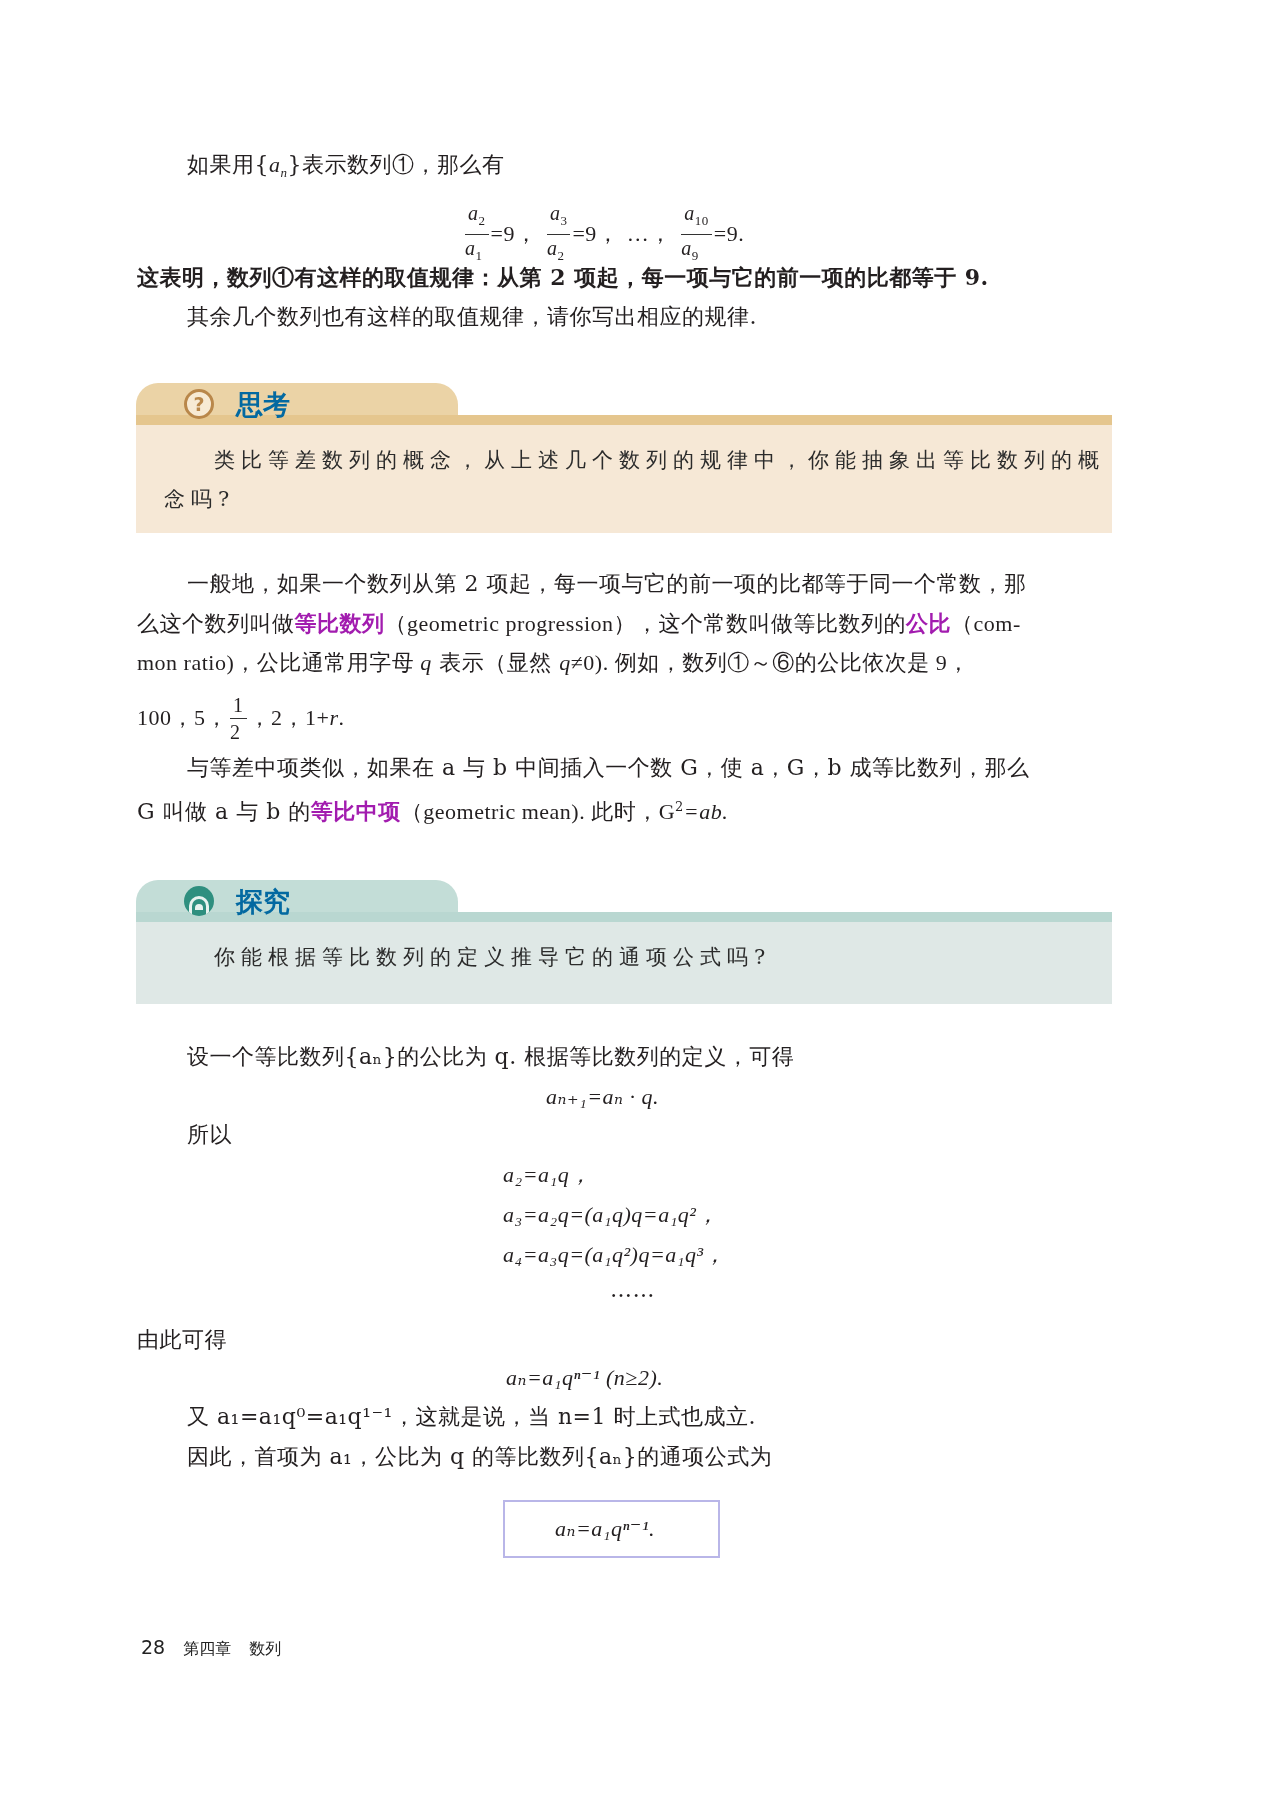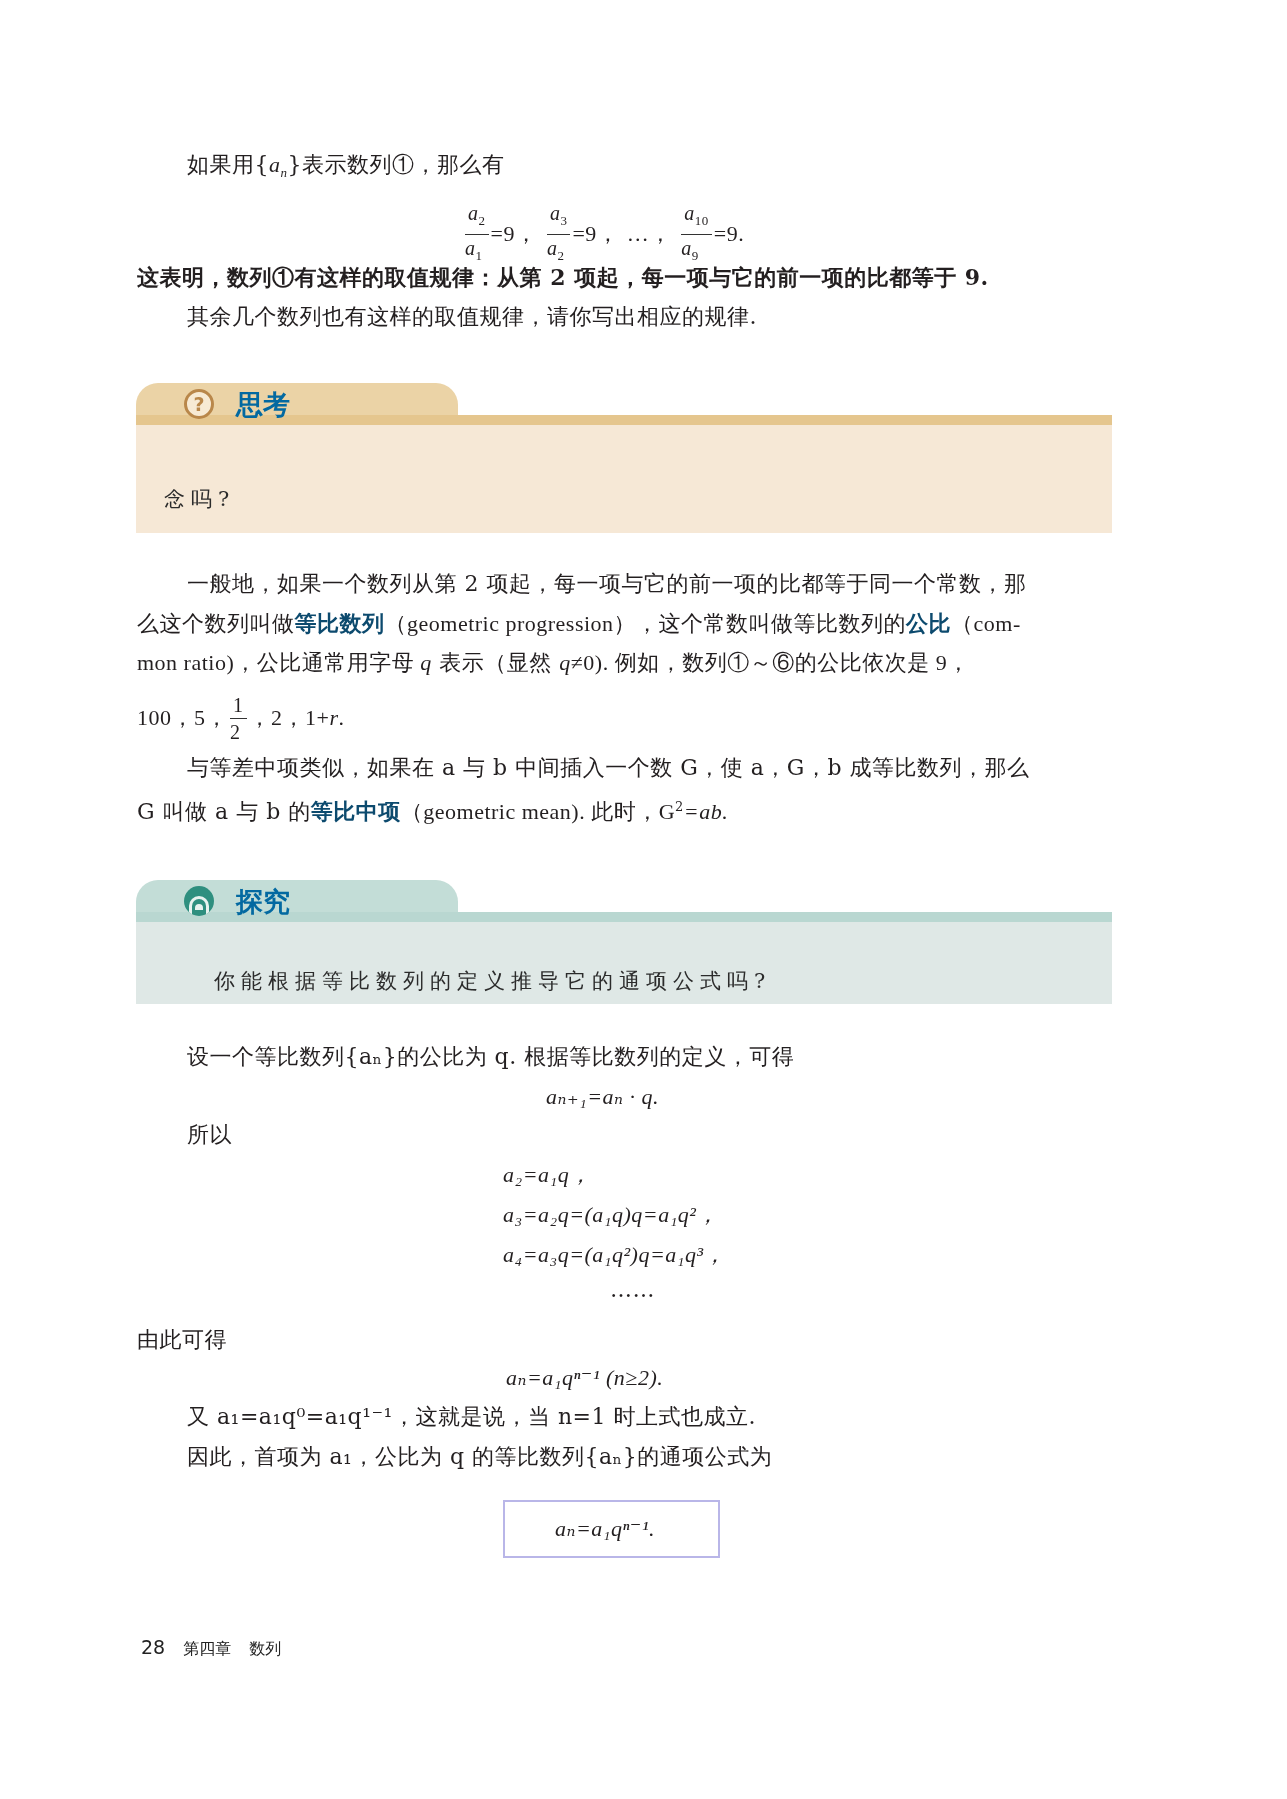--- a/index.html
+++ b/index.html
@@ -2,21 +2,21 @@
 <html><head>
 <meta charset="utf-8">
 <style>
   html, body { margin:0; padding:0; background:#ffffff; }
   body { width:1287px; height:1799px; position:relative; overflow:hidden;
          font-family:"DejaVu Serif", "Liberation Serif", serif; color:#231f20; }
   .line { position:absolute; font-size:22px; line-height:30px; white-space:nowrap; letter-spacing:0.5px; }
   .math { font-family:"Liberation Serif", "DejaVu Serif", serif; font-style:italic; }
   .rm { font-family:"Liberation Serif", "DejaVu Serif", serif; font-style:normal; }
   sub, sup { font-size:13px; font-style:normal; }
-  .kw { color:#0c4a6e; font-weight:bold; font-family:"DejaVu Sans", sans-serif; }
+  .kw { color:#a21caf; font-weight:bold; font-family:"DejaVu Sans", sans-serif; }
   .frac { display:inline-block; vertical-align:middle; text-align:left; margin:4px 2px; }
   .frac .num, .frac .den { display:block; line-height:26px; font-size:20px; }
   .frac .num { border-bottom:1px solid #333; padding:0 3px; }
   .box { position:absolute; left:136px; width:976px; }
   .tab { position:absolute; left:0; top:0; height:38px; border-radius:22px 22px 0 0; }
   .tab-label { position:absolute; left:100px; top:4px; font-family:"DejaVu Sans", sans-serif; font-size:27px; color:#0369a1; font-weight:bold; }
   .tab-icon { position:absolute; left:48px; top:6px; width:30px; height:30px; border-radius:50%; }
   .box-strip { position:absolute; left:0; right:0; height:10px; }
   .box-body { position:absolute; left:0; right:0; }
   .box-text { position:absolute; font-size:21px; letter-spacing:6px; color:#2b2b2b; line-height:30px; white-space:nowrap; }
@@ -40,20 +40,21 @@
 
 <div class="line" style="left:137px; top:262px;font-weight:bold;">这表明，数列①有这样的取值规律：从第 2 项起，每一项与它的前一项的比都等于 9.</div>
 <div class="line" style="left:187px; top:302px;">其余几个数列也有这样的取值规律，请你写出相应的规律.</div>
 
 <div class="box" style="top:383px; height:150px;">
   <div class="tab" style="width:322px; background:#ebd3a6;"></div>
   <div class="box-strip" style="top:32px; background:#e5c68e;"></div>
   <div class="box-body" style="top:42px; height:108px; background:#f6e8d6;"></div>
   <div class="tab-icon" style="background:#f7ead4; border:3px solid #b9874a; box-sizing:border-box; text-align:center; font-family:'DejaVu Sans',sans-serif; font-size:19px; line-height:24px; color:#b9874a; font-weight:bold;">?</div>
   <div class="tab-label">思考</div>
+  <div class="box-text" style="left:78px; top:62px;">类比等差数列的概念，从上述几个数列的规律中，你能抽象出等比数列的概</div>
   <div class="box-text" style="left:28px; top:101px;">念吗?</div>
 </div>
 
 <div class="line" style="left:187px; top:569px;">一般地，如果一个数列从第 2 项起，每一项与它的前一项的比都等于同一个常数，那</div>
 <div class="line" style="left:137px; top:609px;">
   <span>么这个数列叫做</span><span class="kw">等比数列</span><span class="rm">（geometric progression），这个常数叫做等比数列的</span><span class="kw">公比</span><span class="rm">（com-</span>
 </div>
 <div class="line" style="left:137px; top:648px;">
   <span class="rm">mon ratio)，公比通常用字母 </span><span class="math">q</span><span> 表示（显然 </span><span class="math">q</span><span class="rm">≠0). 例如，数列①～⑥的公比依次是 9，</span>
 </div>
@@ -68,21 +69,21 @@
 
 <div class="box" style="top:880px; height:124px;">
   <div class="tab" style="width:322px; background:#c3ddd7;"></div>
   <div class="box-strip" style="top:32px; background:#b9d7d1;"></div>
   <div class="box-body" style="top:42px; height:82px; background:#dfe8e6;"></div>
   <div class="tab-icon" style="background:#2f8f7f; overflow:hidden;">
     <div style="position:absolute; left:5px; top:10px; width:20px; height:20px; border-radius:50% 50% 0 0; border:3px solid #e8f2ef; border-bottom:none; box-sizing:border-box;"></div>
     <div style="position:absolute; left:11px; top:18px; width:8px; height:6px; border-radius:4px 4px 0 0; background:#e8f2ef;"></div>
   </div>
   <div class="tab-label">探究</div>
-  <div class="box-text" style="left:78px; top:62px;margin-top:24px;">你能根据等比数列的定义推导它的通项公式吗?</div>
+  <div class="box-text" style="left:78px; top:62px;">你能根据等比数列的定义推导它的通项公式吗?</div>
 </div>
 
 <div class="line" style="left:187px; top:1042px;">设一个等比数列{aₙ}的公比为 q. 根据等比数列的定义，可得</div>
 <div class="line math" style="left:546px; top:1082px;">aₙ₊₁=aₙ · q.</div>
 <div class="line" style="left:187px; top:1120px;">所以</div>
 <div class="line math" style="left:503px; top:1160px;">a₂=a₁q，</div>
 <div class="line math" style="left:503px; top:1200px;">a₃=a₂q=(a₁q)q=a₁q²，</div>
 <div class="line math" style="left:503px; top:1240px;">a₄=a₃q=(a₁q²)q=a₁q³，</div>
 <div class="line" style="left:610px; top:1275px;">……</div>
 <div class="line" style="left:137px; top:1325px;">由此可得</div>

